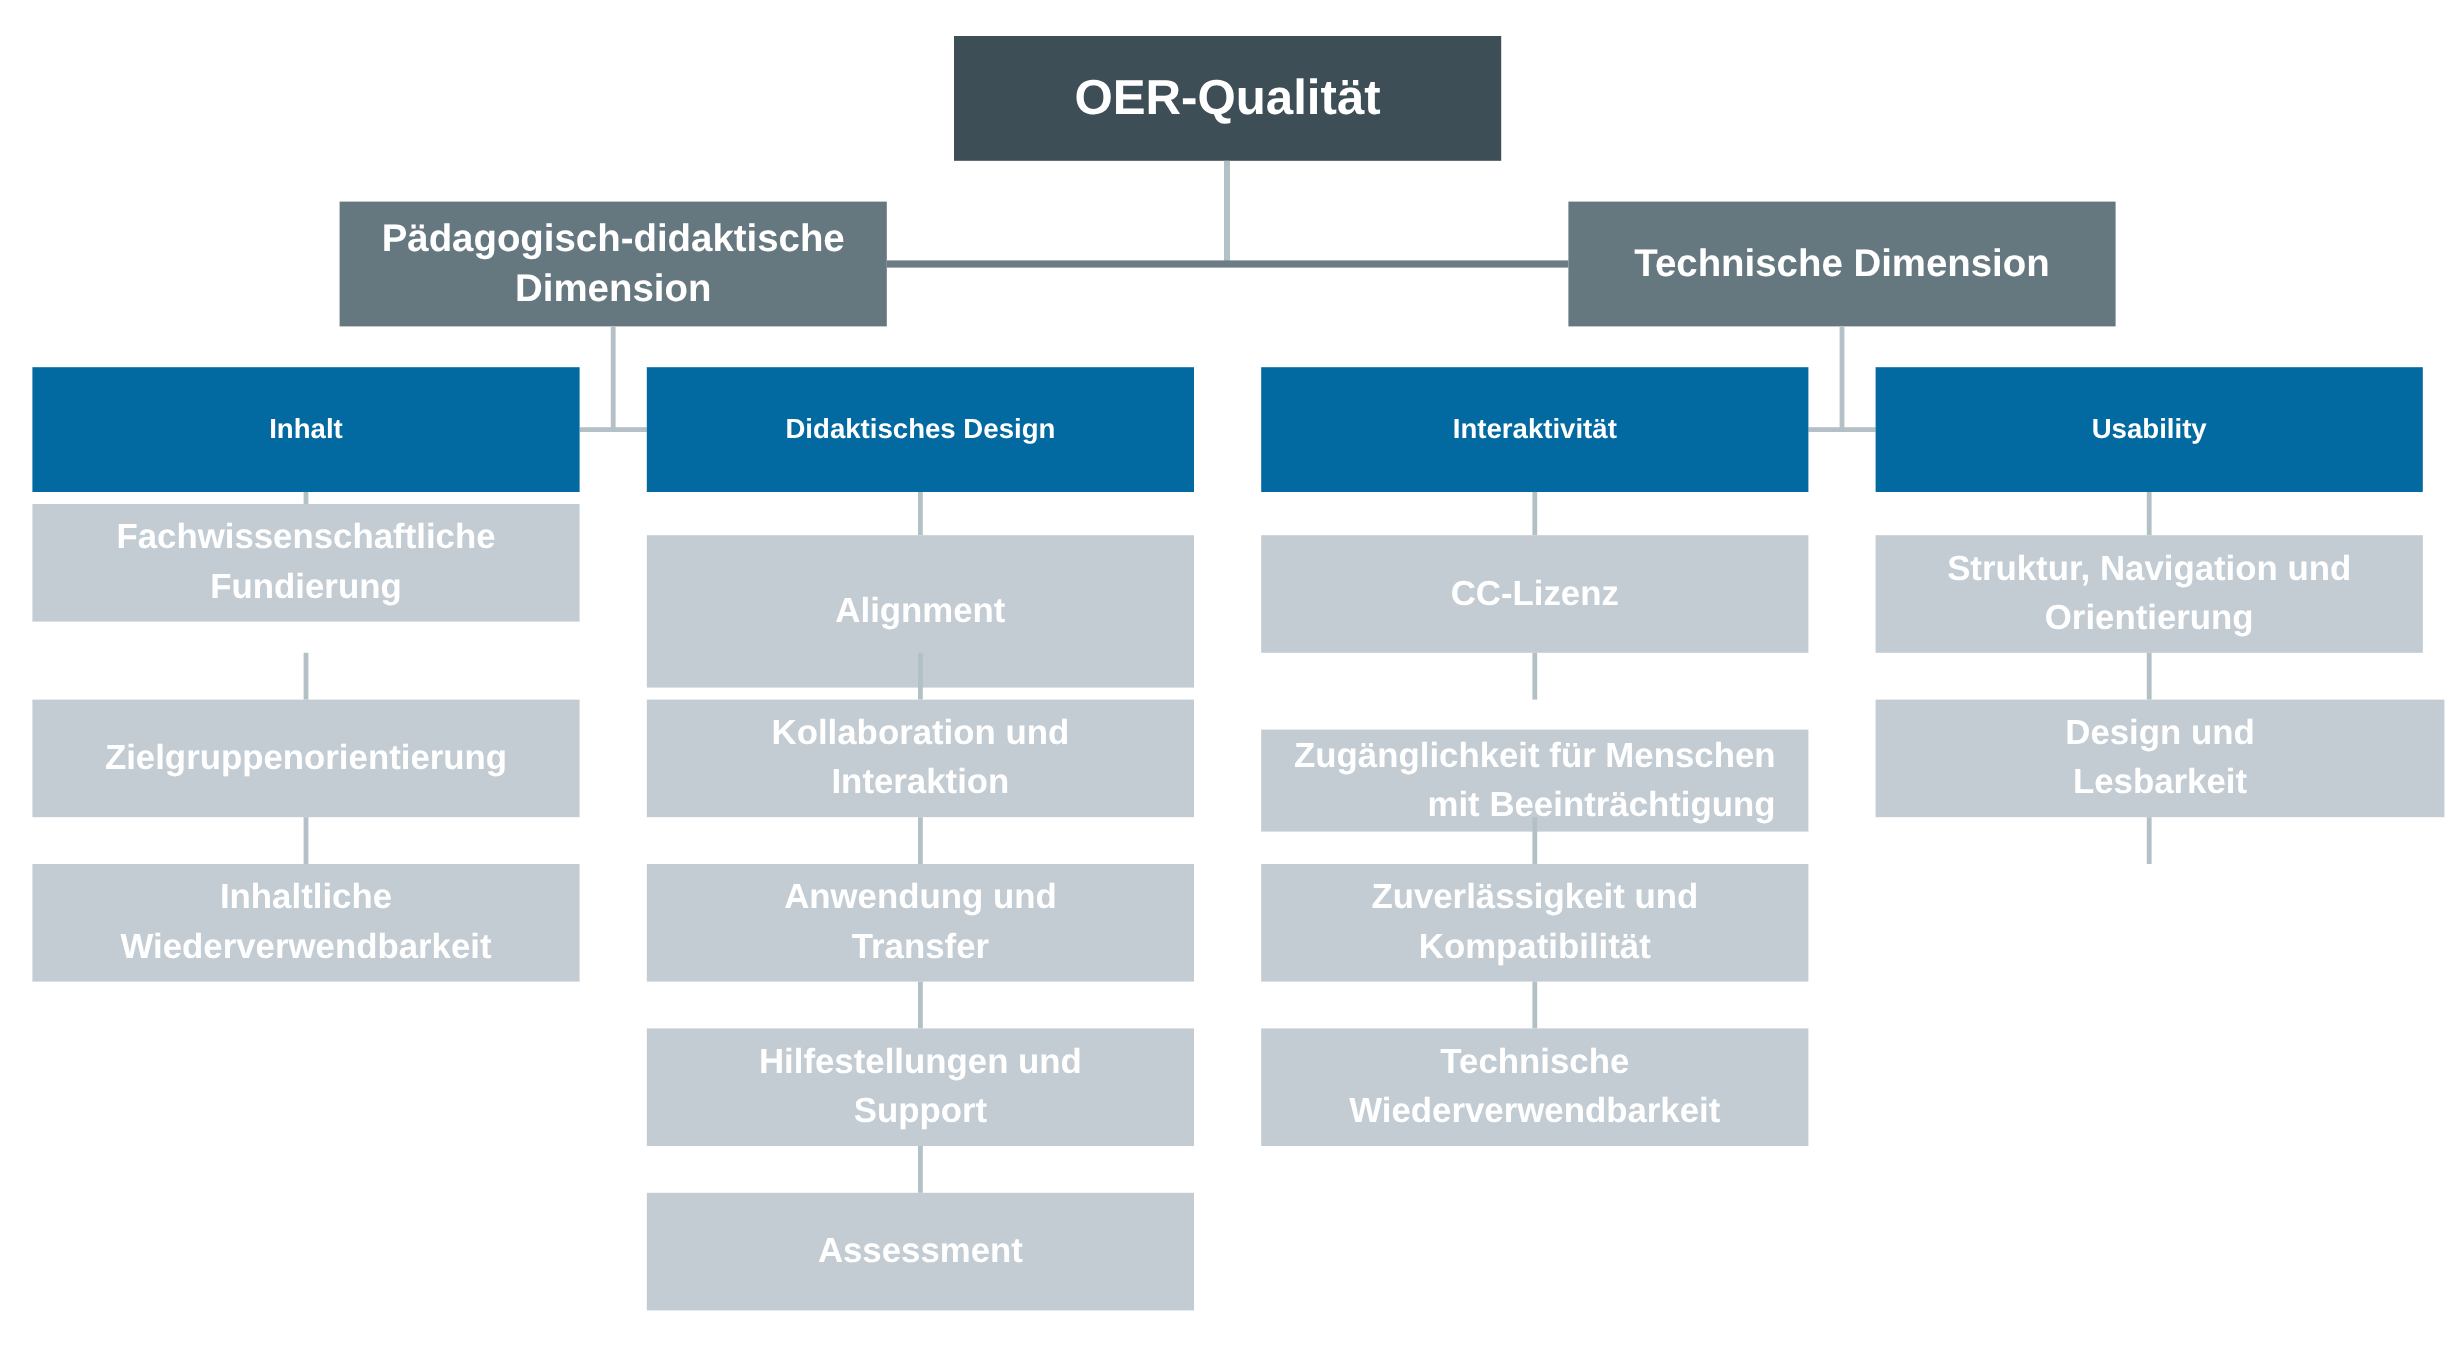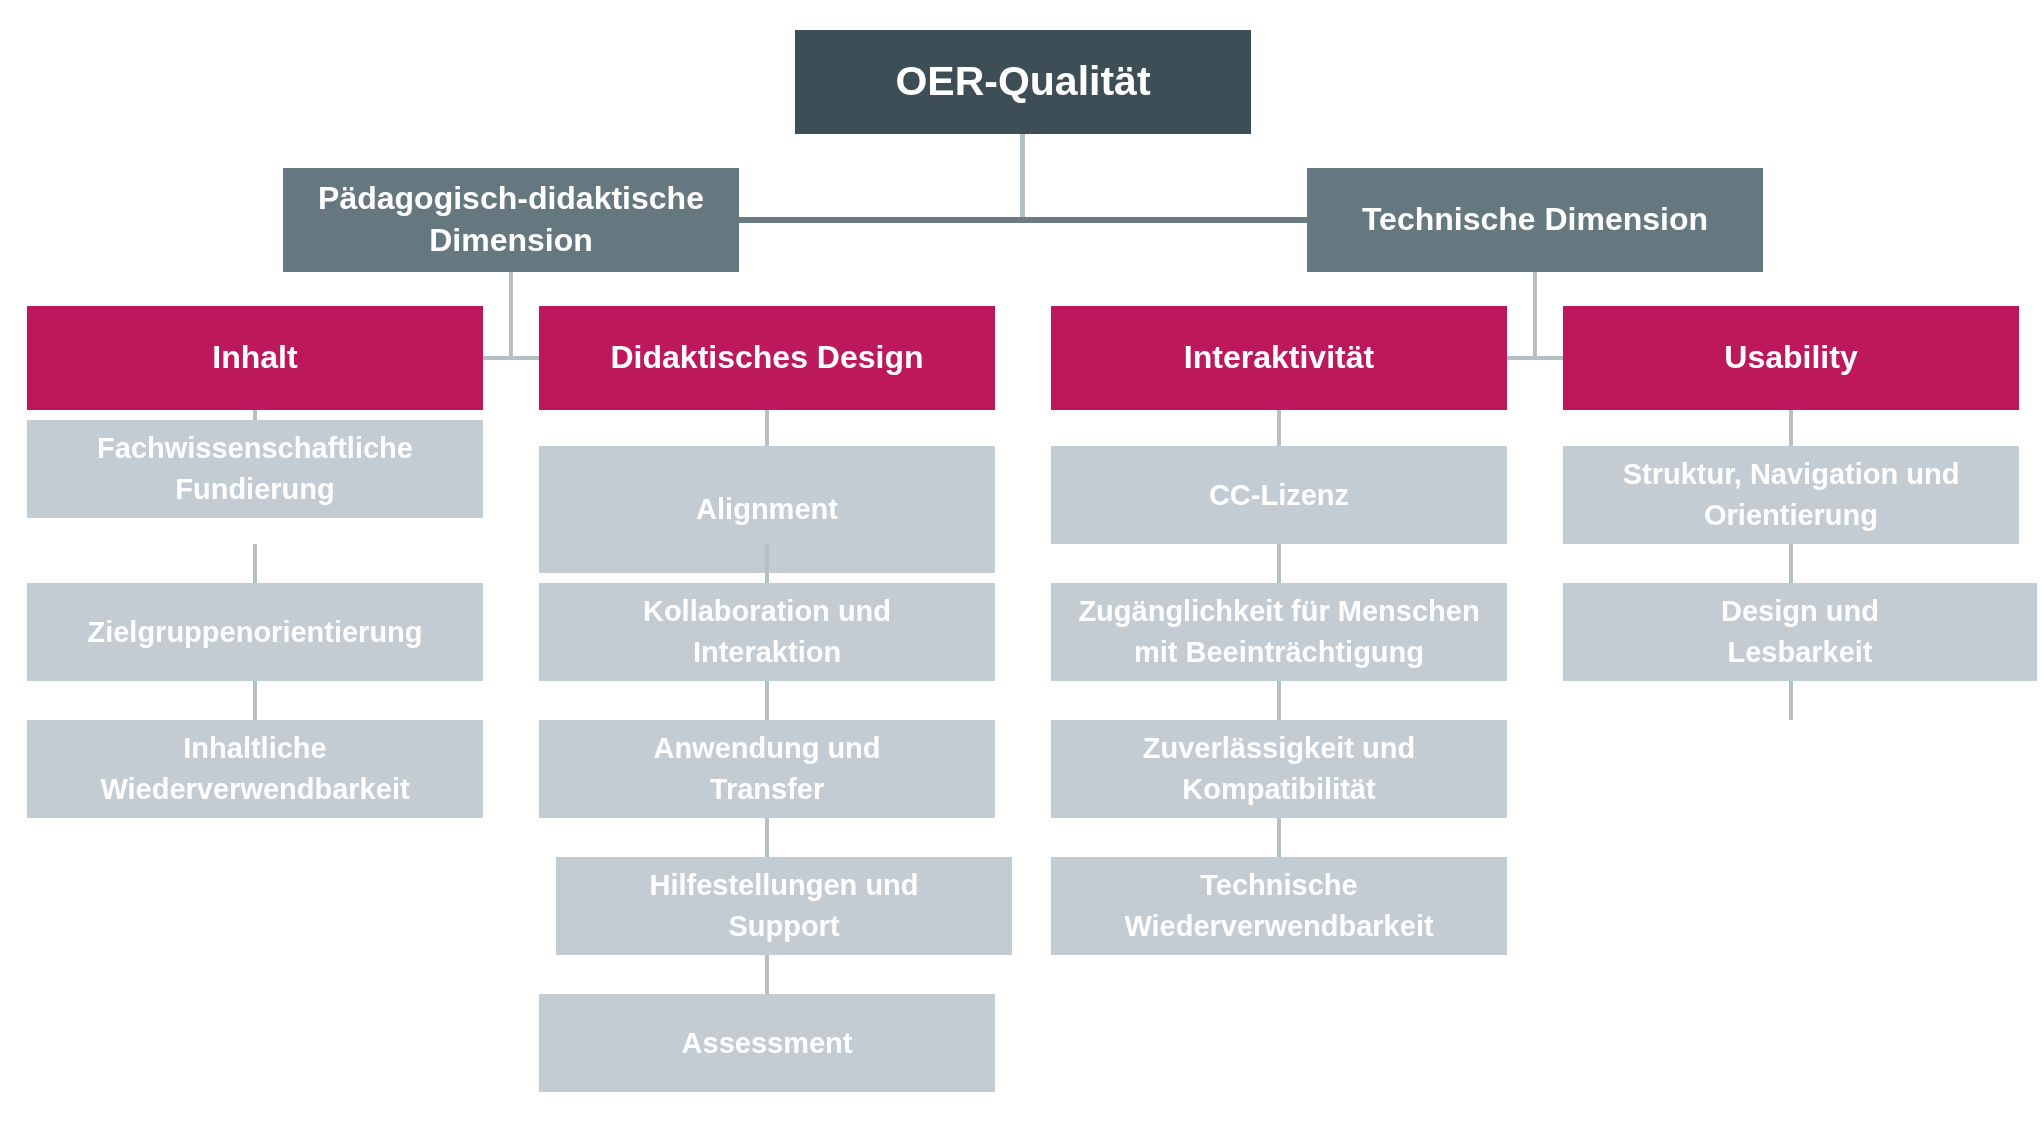--- a/index.html
+++ b/index.html
@@ -18,21 +18,21 @@
     justify-content: center;
     text-align: center;
     color: #ffffff;
     font-weight: bold;
     white-space: pre-line;
     box-sizing: border-box;
     padding: 0 8px;
   }
   .lvl1 { background: #3e4e56; font-size: 41px; line-height: 1.3; }
   .lvl2 { background: #66787f; font-size: 32px; line-height: 1.3; }
-  .lvl3 { background: #be185d; font-size: 32px; line-height: 1.3; }
+  .lvl3 { background: #0369a1; font-size: 23px; line-height: 1.3; }
   .leaf { background: #c3ccd3; font-size: 29px; line-height: 1.4; }
   .conn { position: absolute; }
   .conn.light { background: #b3c0c6; }
   .conn.dark  { background: #6b7c84; }
 </style>
 </head>
 <body>
 
 <div id="canvas">
 
@@ -67,29 +67,29 @@
 
   <div class="conn light" style="left:765px; top:410px; width:4px; height:36px;"></div>
   <div class="node leaf" style="left:539px; top:446px; width:456px; height:127px;">Alignment</div>
   <div class="conn light" style="left:765px; top:544px; width:4px; height:39px;"></div>
   <div class="node leaf" style="left:539px; top:583px; width:456px; height:98px;">Kollaboration und
 Interaktion</div>
   <div class="conn light" style="left:765px; top:681px; width:4px; height:39px;"></div>
   <div class="node leaf" style="left:539px; top:720px; width:456px; height:98px;">Anwendung und
 Transfer</div>
   <div class="conn light" style="left:765px; top:818px; width:4px; height:39px;"></div>
-  <div class="node leaf" style="left:539px; top:857px; width:456px; height:98px;margin-left:17px;">Hilfestellungen und
+  <div class="node leaf" style="left:539px; top:857px; width:456px; height:98px;">Hilfestellungen und
 Support</div>
   <div class="conn light" style="left:765px; top:955px; width:4px; height:39px;"></div>
   <div class="node leaf" style="left:539px; top:994px; width:456px; height:98px;">Assessment</div>
 
   <div class="conn light" style="left:1277px; top:410px; width:4px; height:36px;"></div>
   <div class="node leaf" style="left:1051px; top:446px; width:456px; height:98px;">CC-Lizenz</div>
   <div class="conn light" style="left:1277px; top:544px; width:4px; height:39px;"></div>
-  <div class="node leaf" style="left:1051px; top:583px; width:456px; height:98px;">Zugänglichkeit für Menschen
+  <div class="node leaf" style="left:1051px; top:608px; width:456px; height:85px;text-align:right;">Zugänglichkeit für Menschen
 mit Beeinträchtigung</div>
   <div class="conn light" style="left:1277px; top:681px; width:4px; height:39px;"></div>
   <div class="node leaf" style="left:1051px; top:720px; width:456px; height:98px;">Zuverlässigkeit und
 Kompatibilität</div>
   <div class="conn light" style="left:1277px; top:818px; width:4px; height:39px;"></div>
   <div class="node leaf" style="left:1051px; top:857px; width:456px; height:98px;">Technische
 Wiederverwendbarkeit</div>
 
   <div class="conn light" style="left:1789px; top:410px; width:4px; height:36px;"></div>
   <div class="node leaf" style="left:1563px; top:446px; width:456px; height:98px;">Struktur, Navigation und

